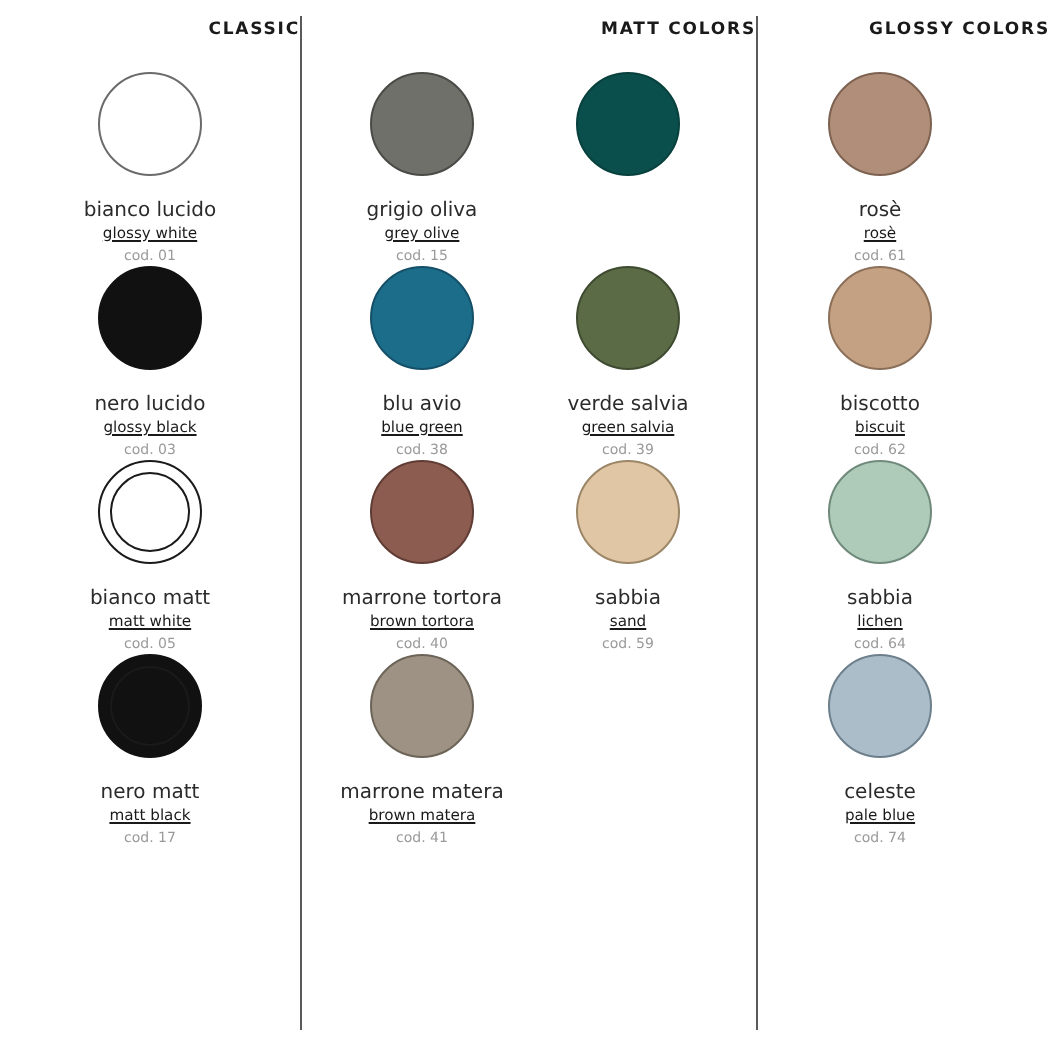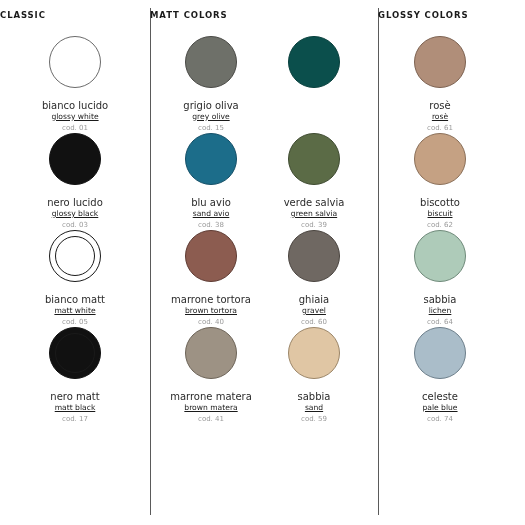--- a/index.html
+++ b/index.html
@@ -35,21 +35,21 @@
 
   
   .section-header {
     position: absolute;
     top: 10px;
     font-family: "DejaVu Sans", sans-serif;
     font-weight: bold;
     font-size: 8.5px;
     letter-spacing: 0.9px;
     color: #1a1a1a;
-    text-align: left;
+    text-align: right;
     white-space: nowrap;
   }
   .hdr-classic { left: 0px;   width: 150px; }
   .hdr-matt    { left: 150px; width: 228px; }
   .hdr-glossy  { left: 378px; width: 147px; }
 
   
   .col {
     position: absolute;
     top: 34px;
@@ -188,21 +188,21 @@
           <div class="name-en">grey olive</div>
           <div class="code">cod. 15</div>
         </div>
       </div>
       <div class="swatch-cell">
         <div class="disc-wrap">
           <div class="disc" style="background: rgb(28, 109, 138); border-color: rgb(21, 80, 104);"></div>
         </div>
         <div class="labels">
           <div class="name-it">blu avio</div>
-          <div class="name-en">sand avio</div>
+          <div class="name-en">blue green</div>
           <div class="code">cod. 38</div>
         </div>
       </div>
       <div class="swatch-cell">
         <div class="disc-wrap">
           <div class="disc" style="background: rgb(140, 92, 80); border-color: rgb(95, 60, 52);"></div>
         </div>
         <div class="labels">
           <div class="name-it">marrone tortora</div>
           <div class="name-en">brown tortora</div>
@@ -231,30 +231,20 @@
           <div class="disc" style="background: rgb(91, 107, 70); border-color: rgb(63, 75, 49);"></div>
         </div>
         <div class="labels">
           <div class="name-it">verde salvia</div>
           <div class="name-en">green salvia</div>
           <div class="code">cod. 39</div>
         </div>
       </div>
       <div class="swatch-cell">
         <div class="disc-wrap">
-          <div class="disc" style="background: rgb(111, 104, 98); border-color: rgb(74, 68, 63);"></div>
-        </div>
-        <div class="labels">
-          <div class="name-it">ghiaia</div>
-          <div class="name-en">gravel</div>
-          <div class="code">cod. 60</div>
-        </div>
-      </div>
-      <div class="swatch-cell">
-        <div class="disc-wrap">
           <div class="disc" style="background: rgb(224, 198, 164); border-color: rgb(156, 134, 104);"></div>
         </div>
         <div class="labels">
           <div class="name-it">sabbia</div>
           <div class="name-en">sand</div>
           <div class="code">cod. 59</div>
         </div>
       </div>
     </div>
   <div class="col col-glossy">

